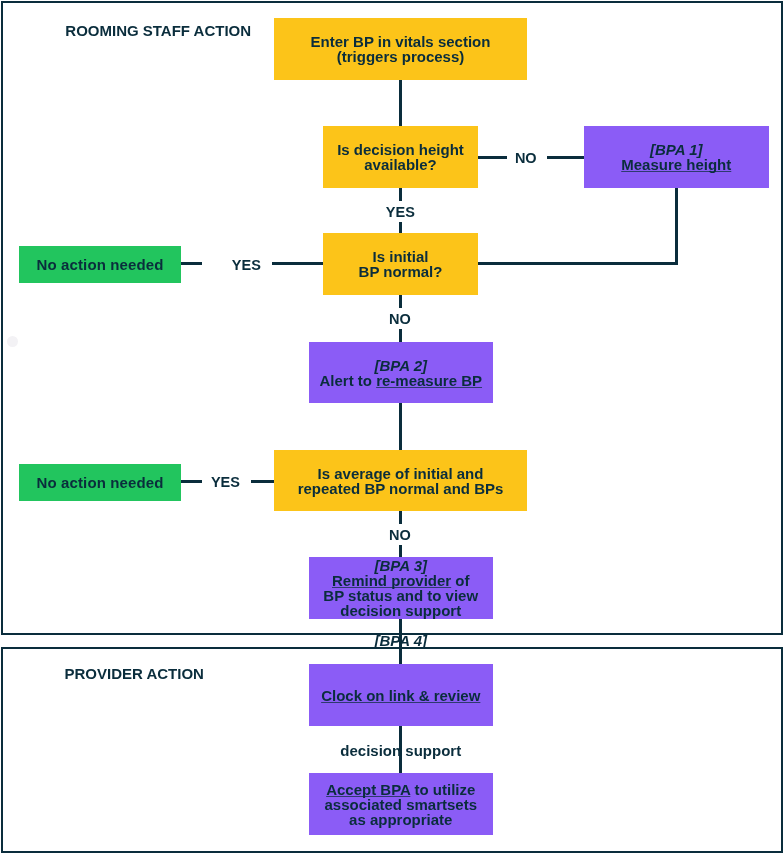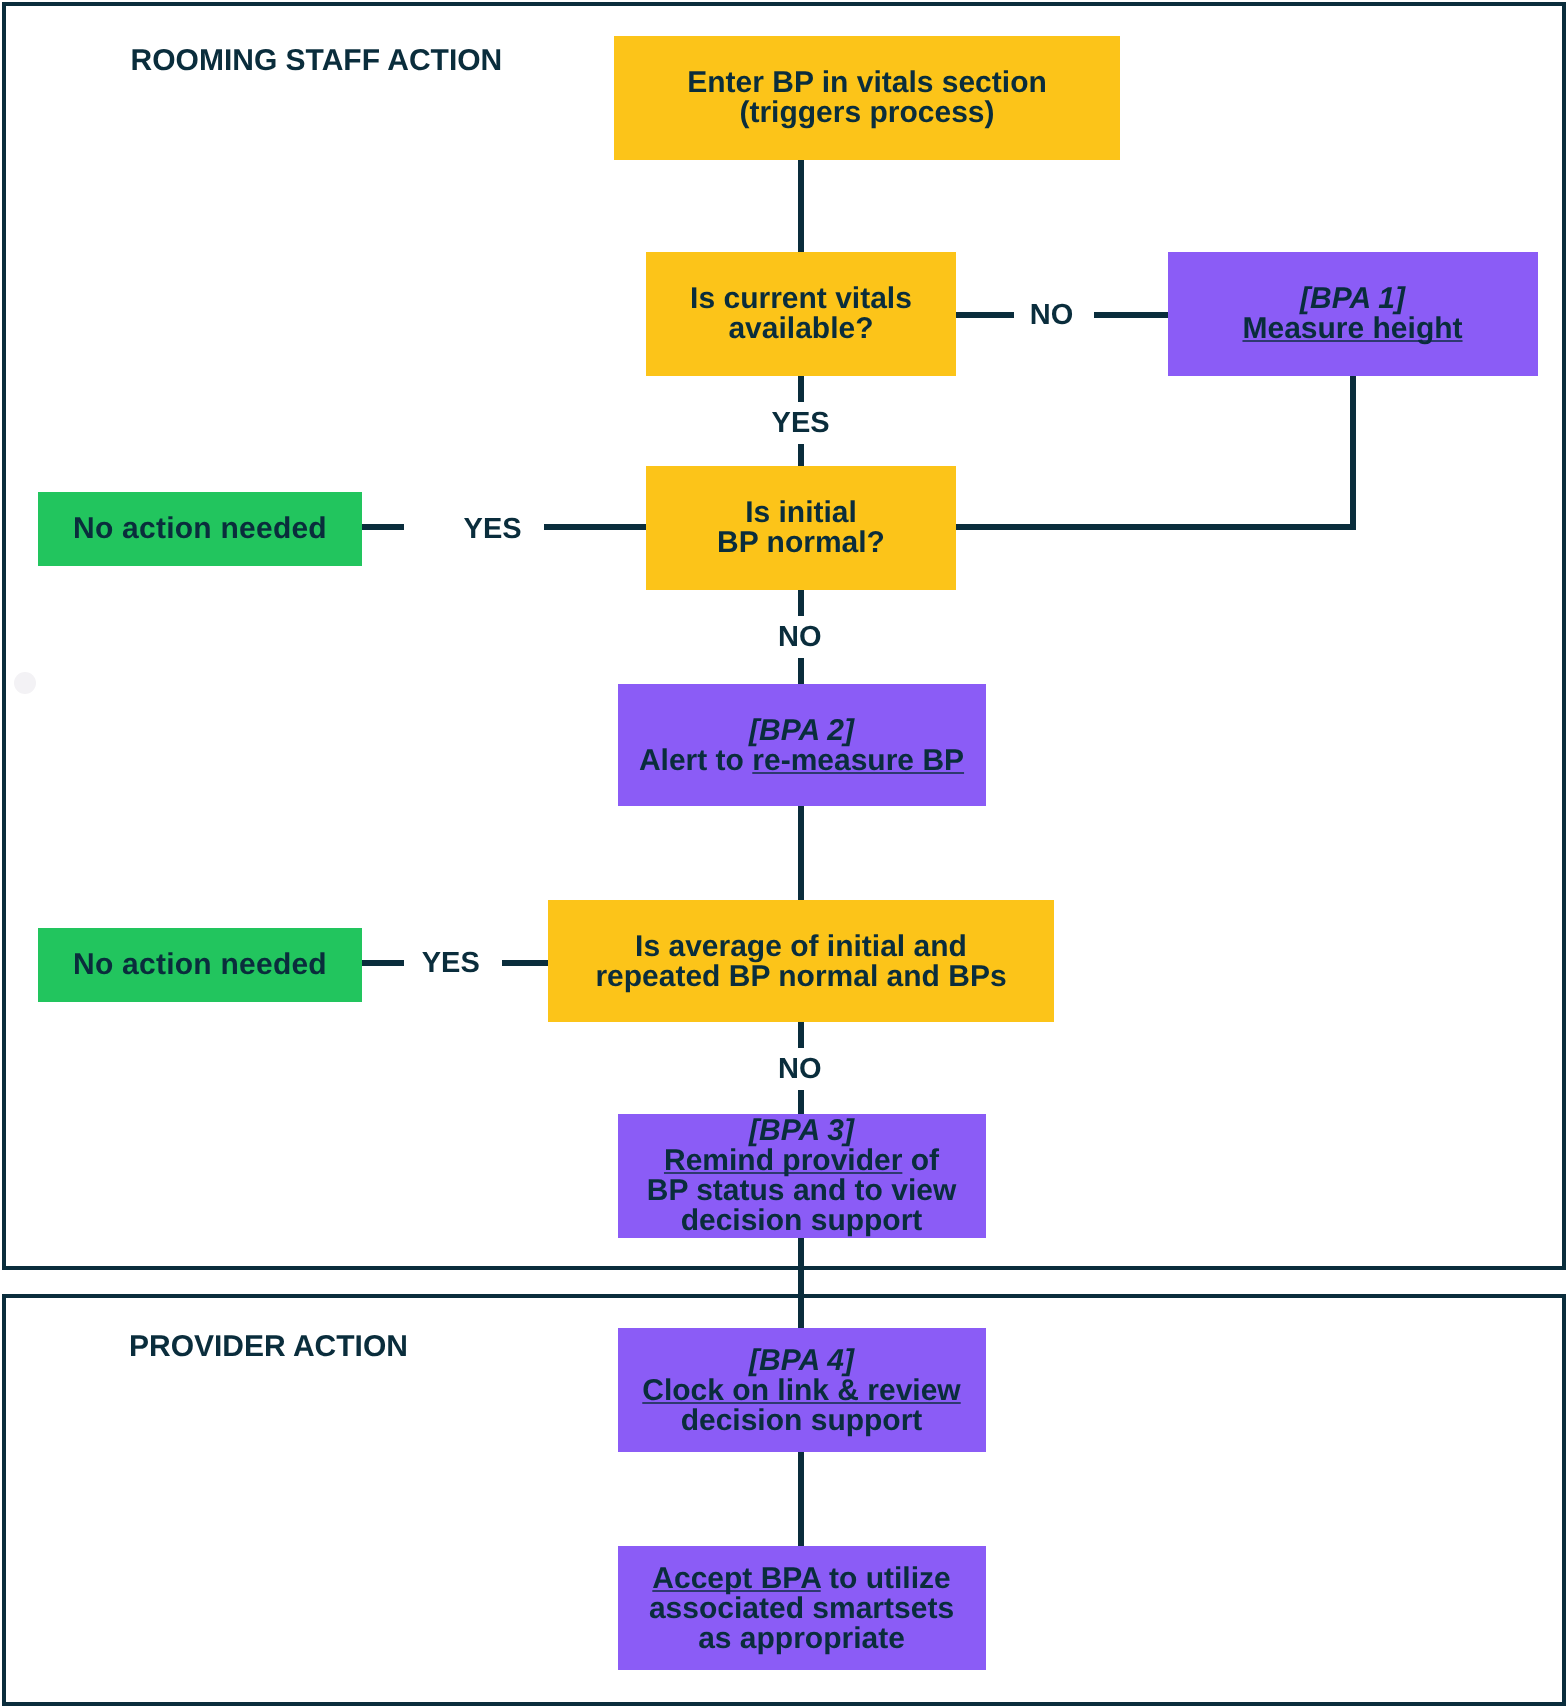--- a/index.html
+++ b/index.html
@@ -48,26 +48,26 @@
   <div class="vline" style="left:399px;top:510px;height:13.5px;"></div>
   <div class="vline" style="left:399px;top:545px;height:13px;"></div>
   <div class="vline" style="left:399px;top:618px;height:47px;"></div>
   <div class="vline" style="left:399px;top:725px;height:49px;"></div>
   <div class="elabel" style="left:514.9px;top:151.2px;">NO</div>
   <div class="elabel" style="left:385.8px;top:204.8px;">YES</div>
   <div class="elabel" style="left:231.8px;top:257.6px;">YES</div>
   <div class="elabel" style="left:389px;top:312.4px;">NO</div>
   <div class="elabel" style="left:210.9px;top:475px;">YES</div>
   <div class="elabel" style="left:389px;top:527.9px;">NO</div>
-  <div class="node yellow" style="left:274px;top:18px;width:253px;height:62px;margin-left:33px;">
+  <div class="node yellow" style="left:274px;top:18px;width:253px;height:62px;">
     <span class="row">Enter BP in vitals section</span>
     <span class="row">(triggers process)</span>
   </div>
   <div class="node yellow" style="left:323px;top:126px;width:155px;height:62px;">
-    <span class="row">Is current vitals</span>
+    <span class="row">Is decision height</span>
     <span class="row">available?</span>
   </div>
   <div class="node green" style="left:584px;top:126px;width:184.5px;height:62px;">
     <span class="row bpa">[BPA 1]</span>
     <span class="row ul">Measure height</span>
   </div>
   <div class="node red" style="left:19px;top:246px;width:162px;height:36.5px;">
     <span class="row">No action needed</span>
   </div>
   <div class="node yellow" style="left:323px;top:233px;width:155px;height:62px;">
@@ -84,21 +84,21 @@
   </div>
   <div class="node red" style="left:19px;top:464px;width:162px;height:36.5px;">
     <span class="row">No action needed</span>
   </div>
   <div class="node green" style="left:308.5px;top:557px;width:184.5px;height:62px;">
     <span class="row bpa">[BPA 3]</span>
     <span class="row"><span class="ul">Remind provider</span><span> of</span></span>
     <span class="row">BP status and to view</span>
     <span class="row">decision support</span>
   </div>
-  <div class="node green" style="left:308.5px;top:664px;width:184.5px;height:62px;">
+  <div class="node green" style="left:308.5px;top:664px;width:184.5px;height:62px;gap:40px;">
     <span class="row bpa">[BPA 4]</span>
     <span class="row ul">Clock on link &amp; review</span>
     <span class="row">decision support</span>
   </div>
   <div class="node green" style="left:308.5px;top:773px;width:184.5px;height:62px;">
     <span class="row"><span class="ul">Accept BPA</span><span> to utilize</span></span>
     <span class="row">associated smartsets</span>
     <span class="row">as appropriate</span>
   </div>
 </div>

